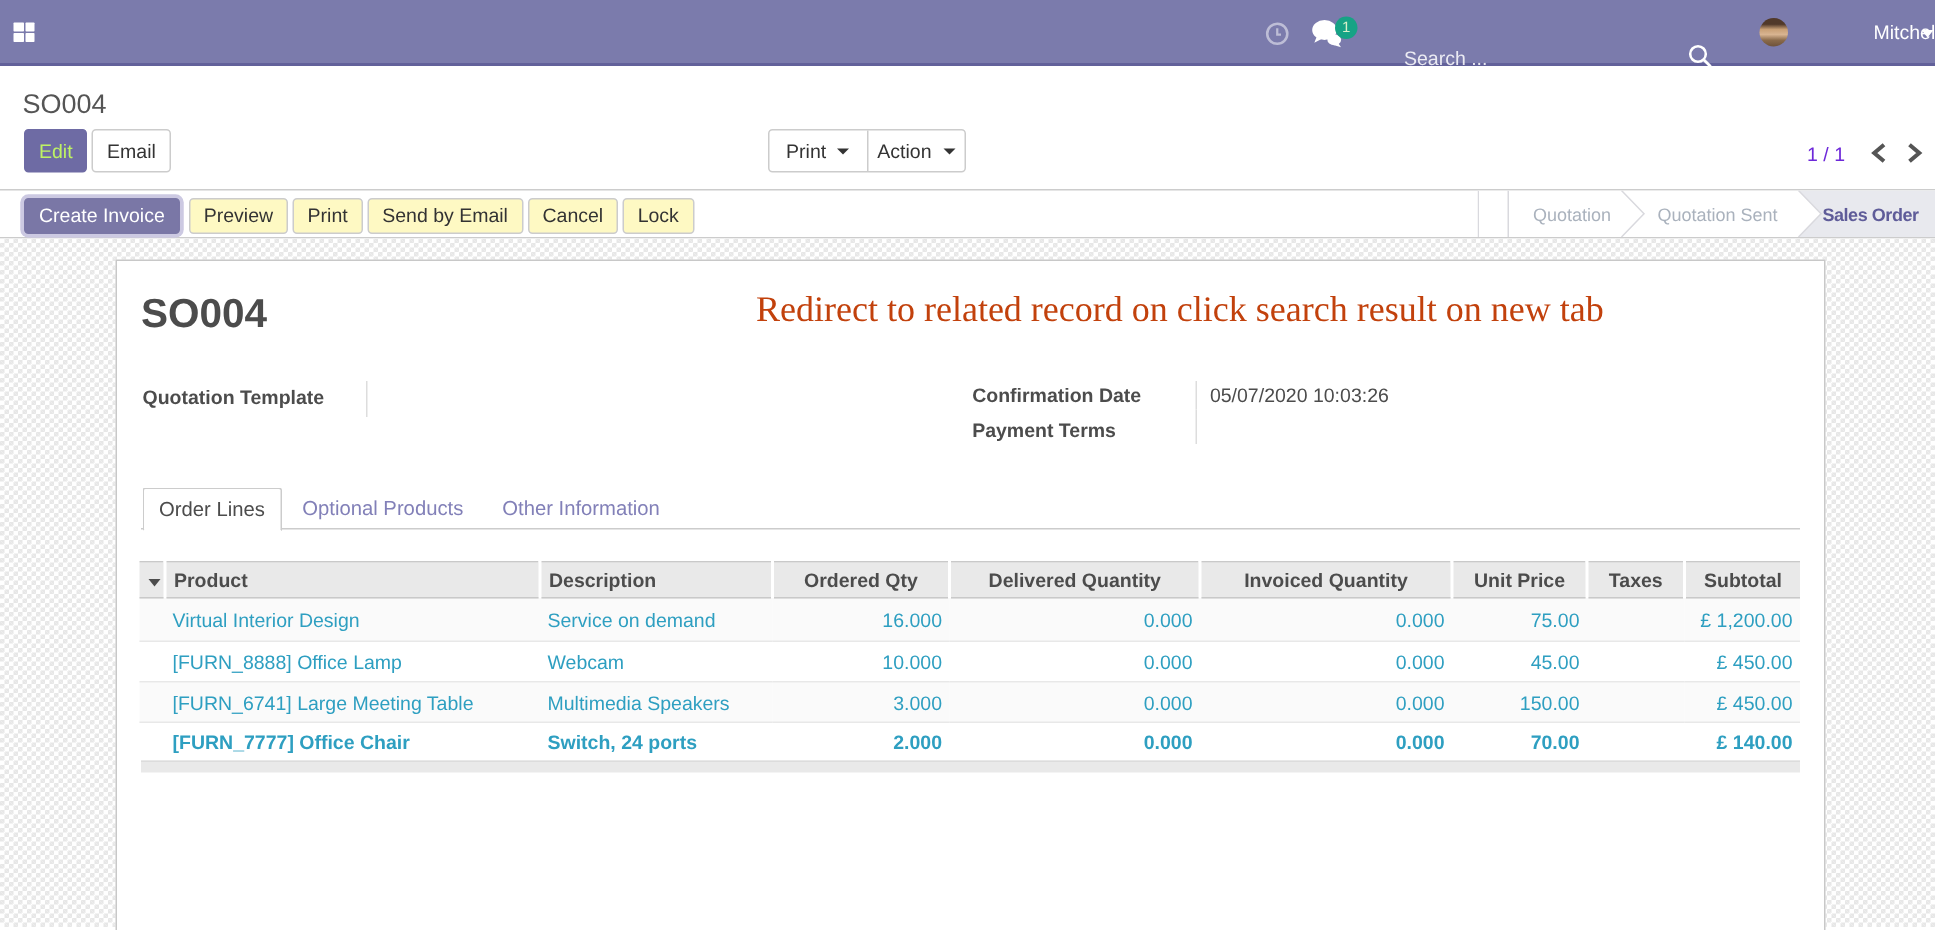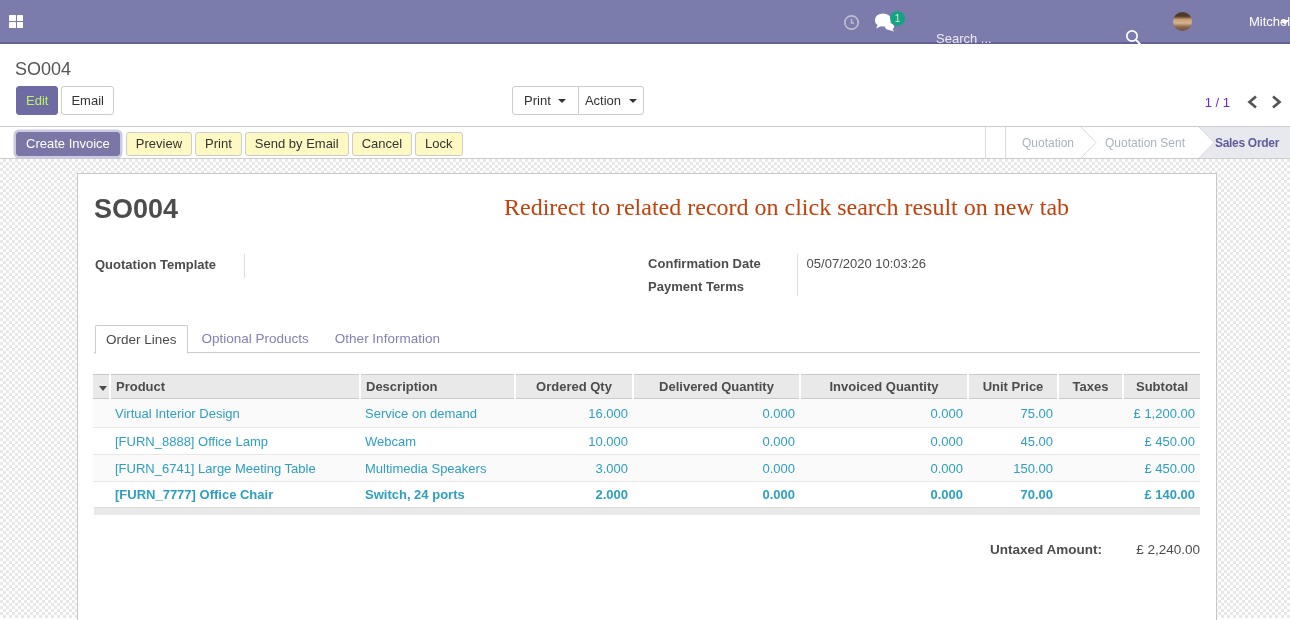--- a/index.html
+++ b/index.html
@@ -260,16 +260,15 @@
               <td class="tr">0.000</td>
               <td class="tr">0.000</td>
               <td class="tr">70.00</td>
               <td></td>
               <td class="tr">£ 140.00</td>
             </tr>
       </tbody>
         </table>
       <div class="tfootband"></div>
 
-      <div class="totals"><span class="tlabel">Untaxed Amount:</span><span class="tval">£ 2,240.00</span></div>
     </div>
   </div>
 </div>
 
 </body></html>

